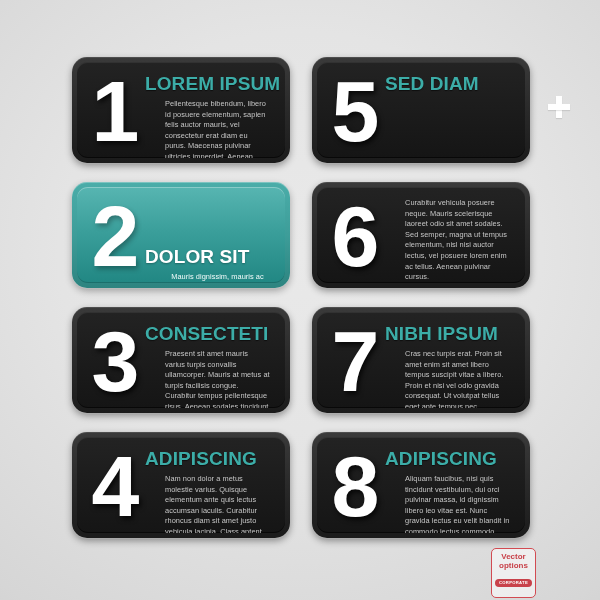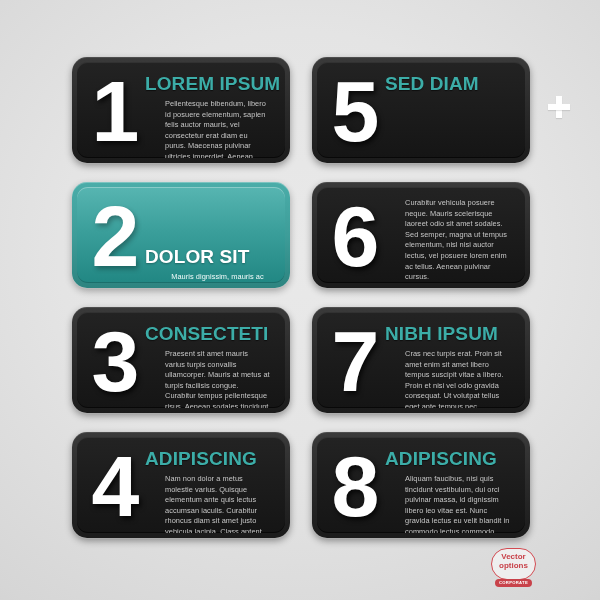--- a/index.html
+++ b/index.html
@@ -147,23 +147,23 @@
   }
   .plus-icon::before { left: 8px; top: 0;  width: 6px;  height: 22px; }
   .plus-icon::after  { left: 0;  top: 8px; width: 22px; height: 6px;  }
 
   
   .logo {
     position: absolute;
     left: 491px;
     top: 548px;
     width: 45px;
-    height: 32px;
+    height: 50px;
     border: 1.5px solid #d24b52;
-    border-radius: 16px;
+    border-radius: 5px;
     background: rgba(255,255,255,0.55);
     padding-top: 3px;
     text-align: center;
   }
   .logo-line {
     color: #c8424a;
     font-size: 8px;
     line-height: 9px;
     font-weight: bold;
   }

